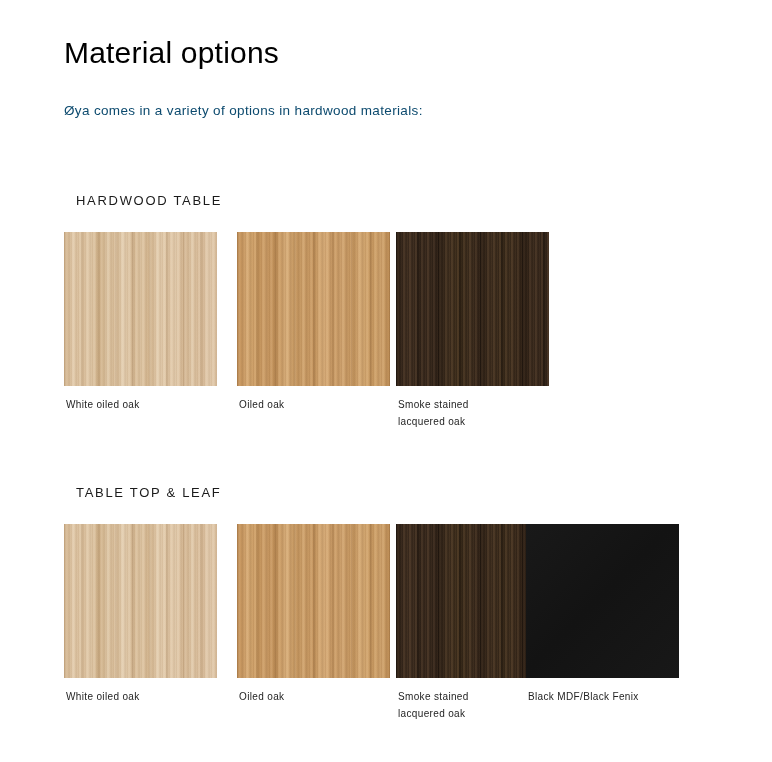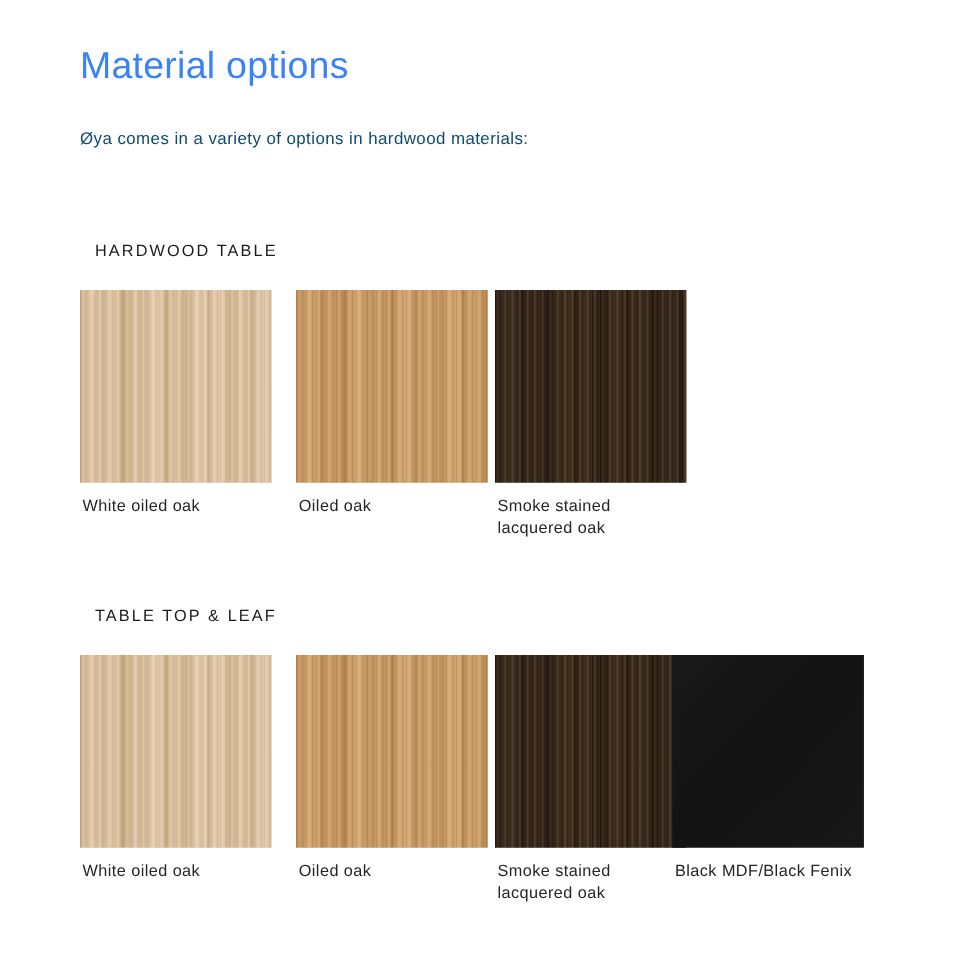--- a/index.html
+++ b/index.html
@@ -24,21 +24,21 @@
     background: #fff;
   }
 
   .page-title {
     position: absolute;
     left: 64px;
     top: 36px;
     font-size: 30px;
     font-weight: 400;
     letter-spacing: 0.2px;
-    color: #3b82f6;
+    color: #000000;
     line-height: 1.1;
     margin: 0;
   }
 
   .intro-text {
     position: absolute;
     left: 64px;
     top: 103px;
     font-size: 13.5px;
     font-weight: 400;
@@ -76,21 +76,21 @@
   }
 
   .swatch-cell {
     position: absolute;
     top: 0;
     width: 153px;
   }
   .swatch-cell.col0 { left: 0px; }
   .swatch-cell.col1 { left: 161px; padding-left: 12px; }
   .swatch-cell.col2 { left: 332px; }
-  .swatch-cell.col3 { left: 474px; }
+  .swatch-cell.col3 { left: 462px; }
 
   .swatch-chip {
     width: 153px;
     height: 154px;
     display: block;
     position: relative;
     overflow: hidden;
   }
 
   
@@ -173,21 +173,21 @@
   .tex-black-fenix {
     background-color: #161616;
     background-image:
       linear-gradient(135deg, #191919 0%, #131313 48%, #181818 100%),
       radial-gradient(ellipse 120px 90px at 35% 30%,
         rgba(255,255,255,0.022) 0%, rgba(255,255,255,0) 70%);
   }
 
   .swatch-label {
     margin: 10px 0 0 2px;
-    font-size: 13px;
+    font-size: 10px;
     line-height: 17px;
     letter-spacing: 0.35px;
     color: #242424;
     white-space: pre-line;
   }
 </style>
 </head>
 <body>
 
 <div class="page">

